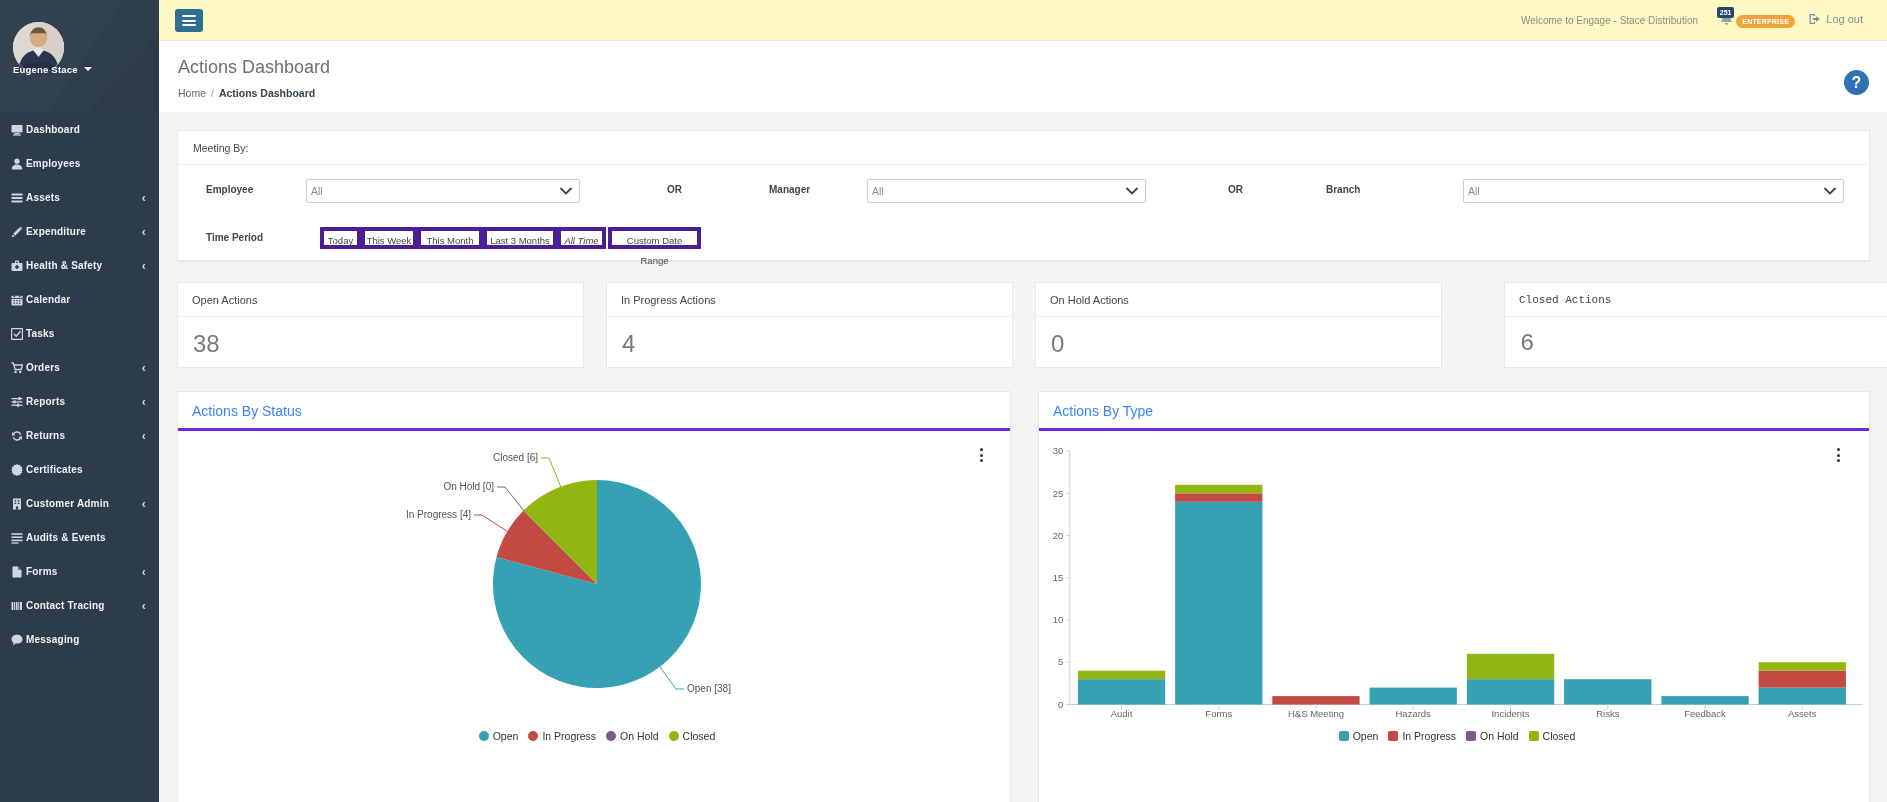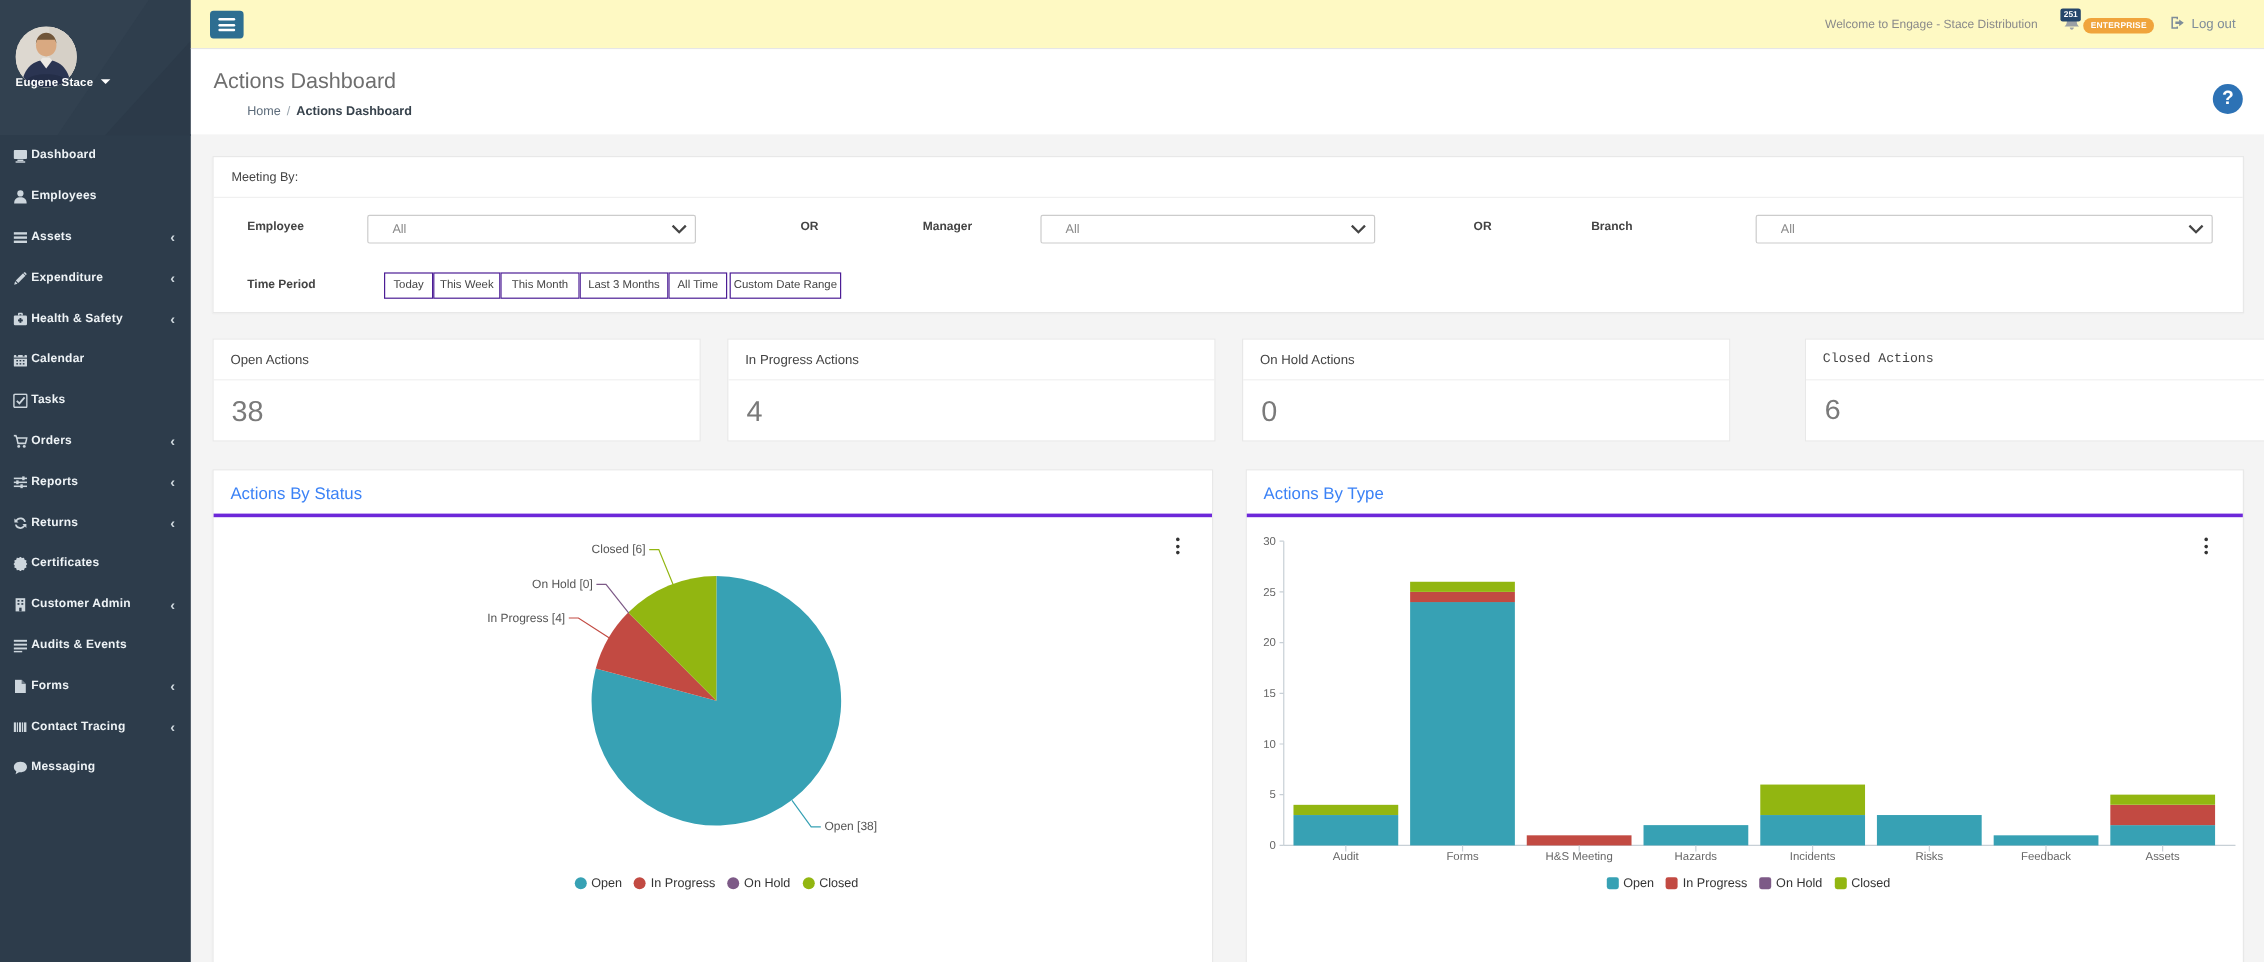--- a/index.html
+++ b/index.html
@@ -36,38 +36,38 @@
 #bell { position:absolute; right:153px; top:12px; }
 #badge251 { position:absolute; right:153px; top:7px; background:#26476b; color:#fff;
   font-size:7px; font-weight:700; padding:1px 2.5px; border-radius:2px; line-height:1.3; }
 #entbadge { position:absolute; right:92px; top:15px; background:#f0a43c; color:#fff;
   font-size:7px; font-weight:700; padding:2.5px 6px; border-radius:8px; letter-spacing:.2px; line-height:1.1; }
 #logout { position:absolute; right:24px; top:13px; font-size:11px; color:#7f8d99; }
 #logout svg { vertical-align:-2px; margin-right:5px; }
 
 #cheader { position:absolute; left:159px; top:41px; width:1728px; height:71px; background:#fff; }
 #ptitle { position:absolute; left:19px; top:16px; font-size:18px; color:#6f6f6f; font-weight:400; }
-#bcrumb { position:absolute; left:19px; top:46px; font-size:10.5px; color:#5c6b7a;margin-left:28px; }
+#bcrumb { position:absolute; left:19px; top:46px; font-size:10.5px; color:#5c6b7a; }
 #bcrumb b { color:#37424c; }
 #bcrumb .sep { color:#9aa5ae; margin:0 5px; }
 #helpbtn { position:absolute; right:18px; top:29px; width:25px; height:25px; border-radius:50%;
   background:#2d72b5; color:#fff; font-size:16px; font-weight:700; text-align:center; line-height:25px; }
 
 .panel { position:absolute; background:#fff; border:1px solid #e8e8e8;
   box-shadow:0 1px 1px rgba(0,0,0,0.04); }
 .phead { border-bottom:1px solid #f0f0f0; }
 
 #fpanel { left:177px; top:130px; width:1693px; height:131px; }
 #fpanel .phead { height:34px; line-height:34px; padding-left:15px; font-size:10.5px; color:#444; }
 .flabel { position:absolute; font-size:10px; font-weight:700; color:#444; }
 .fselect { position:absolute; height:24px; border:1px solid #ccc; border-radius:2px; background:#fff;
-  font-size:10.5px; color:#8a8a8a; line-height:22px; padding-left:20px; }
+  font-size:10.5px; color:#8a8a8a; line-height:22px; padding-left:4px; }
 .fselect svg { position:absolute; right:6px; top:7px; }
 .orlbl { position:absolute; font-size:10px; font-weight:700; color:#444; }
-.tbtn { position:absolute; top:96px; height:22px; border:1px solid #4c1d95; background:#fff;
+.tbtn { position:absolute; top:96px; height:22px; border:4px solid #4c1d95; background:#fff;
   font-size:9.5px; color:#444; line-height:20px; text-align:center; }
 
 .scard { position:absolute; top:282px; height:86px; background:#fff; border:1px solid #e8e8e8; }
 .scard .st { height:34px; line-height:34px; padding-left:14px; font-size:11px; color:#444;
   border-bottom:1px solid #f0f0f0; }
 .scard .sn { padding:13px 0 0 15px; font-size:24px; color:#7a7a7a; }
 
 #lpanel { left:177px; top:391px; width:834px; height:430px; }
 #rpanel { left:1038px; top:391px; width:832px; height:430px; }
 .cptitle { height:39px; line-height:39px; padding-left:14px; font-size:14px; color:#3b82f6;
@@ -232,21 +232,21 @@
   <div class="orlbl" style="left:1050px; top:53px;">OR</div>
   <div class="flabel" style="left:1148px; top:53px;">Branch</div>
   <div class="fselect" style="left:1285px; top:48px; width:381px;">All<svg width="14" height="8" viewBox="0 0 14 8">
         <path d="M1.5 1 L7 6.5 L12.5 1" fill="none" stroke="#454545" stroke-width="1.9"></path>
       </svg></div>
   <div class="flabel" style="left:28px; top:101px;">Time Period</div>
   <div class="tbtn" style="left:142px; width:41px;">Today</div>
   <div class="tbtn" style="left:183px; width:56px;">This Week</div>
   <div class="tbtn" style="left:239px; width:66px;">This Month</div>
   <div class="tbtn" style="left:305px; width:74px;">Last 3 Months</div>
-  <div class="tbtn" style="left:379px; width:49px;">All Time</div>
+  <div class="tbtn" style="left:379px; width:49px;font-style:italic;">All Time</div>
   <div class="tbtn" style="left:430px; width:93px;">Custom Date Range</div>
 </div>
 
 <div class="scard" style="left:177px; width:407px;">
     <div class="st">Open Actions</div>
     <div class="sn">38</div>
   </div>
 <div class="scard" style="left:606px; width:407px;">
     <div class="st">In Progress Actions</div>
     <div class="sn">4</div>

